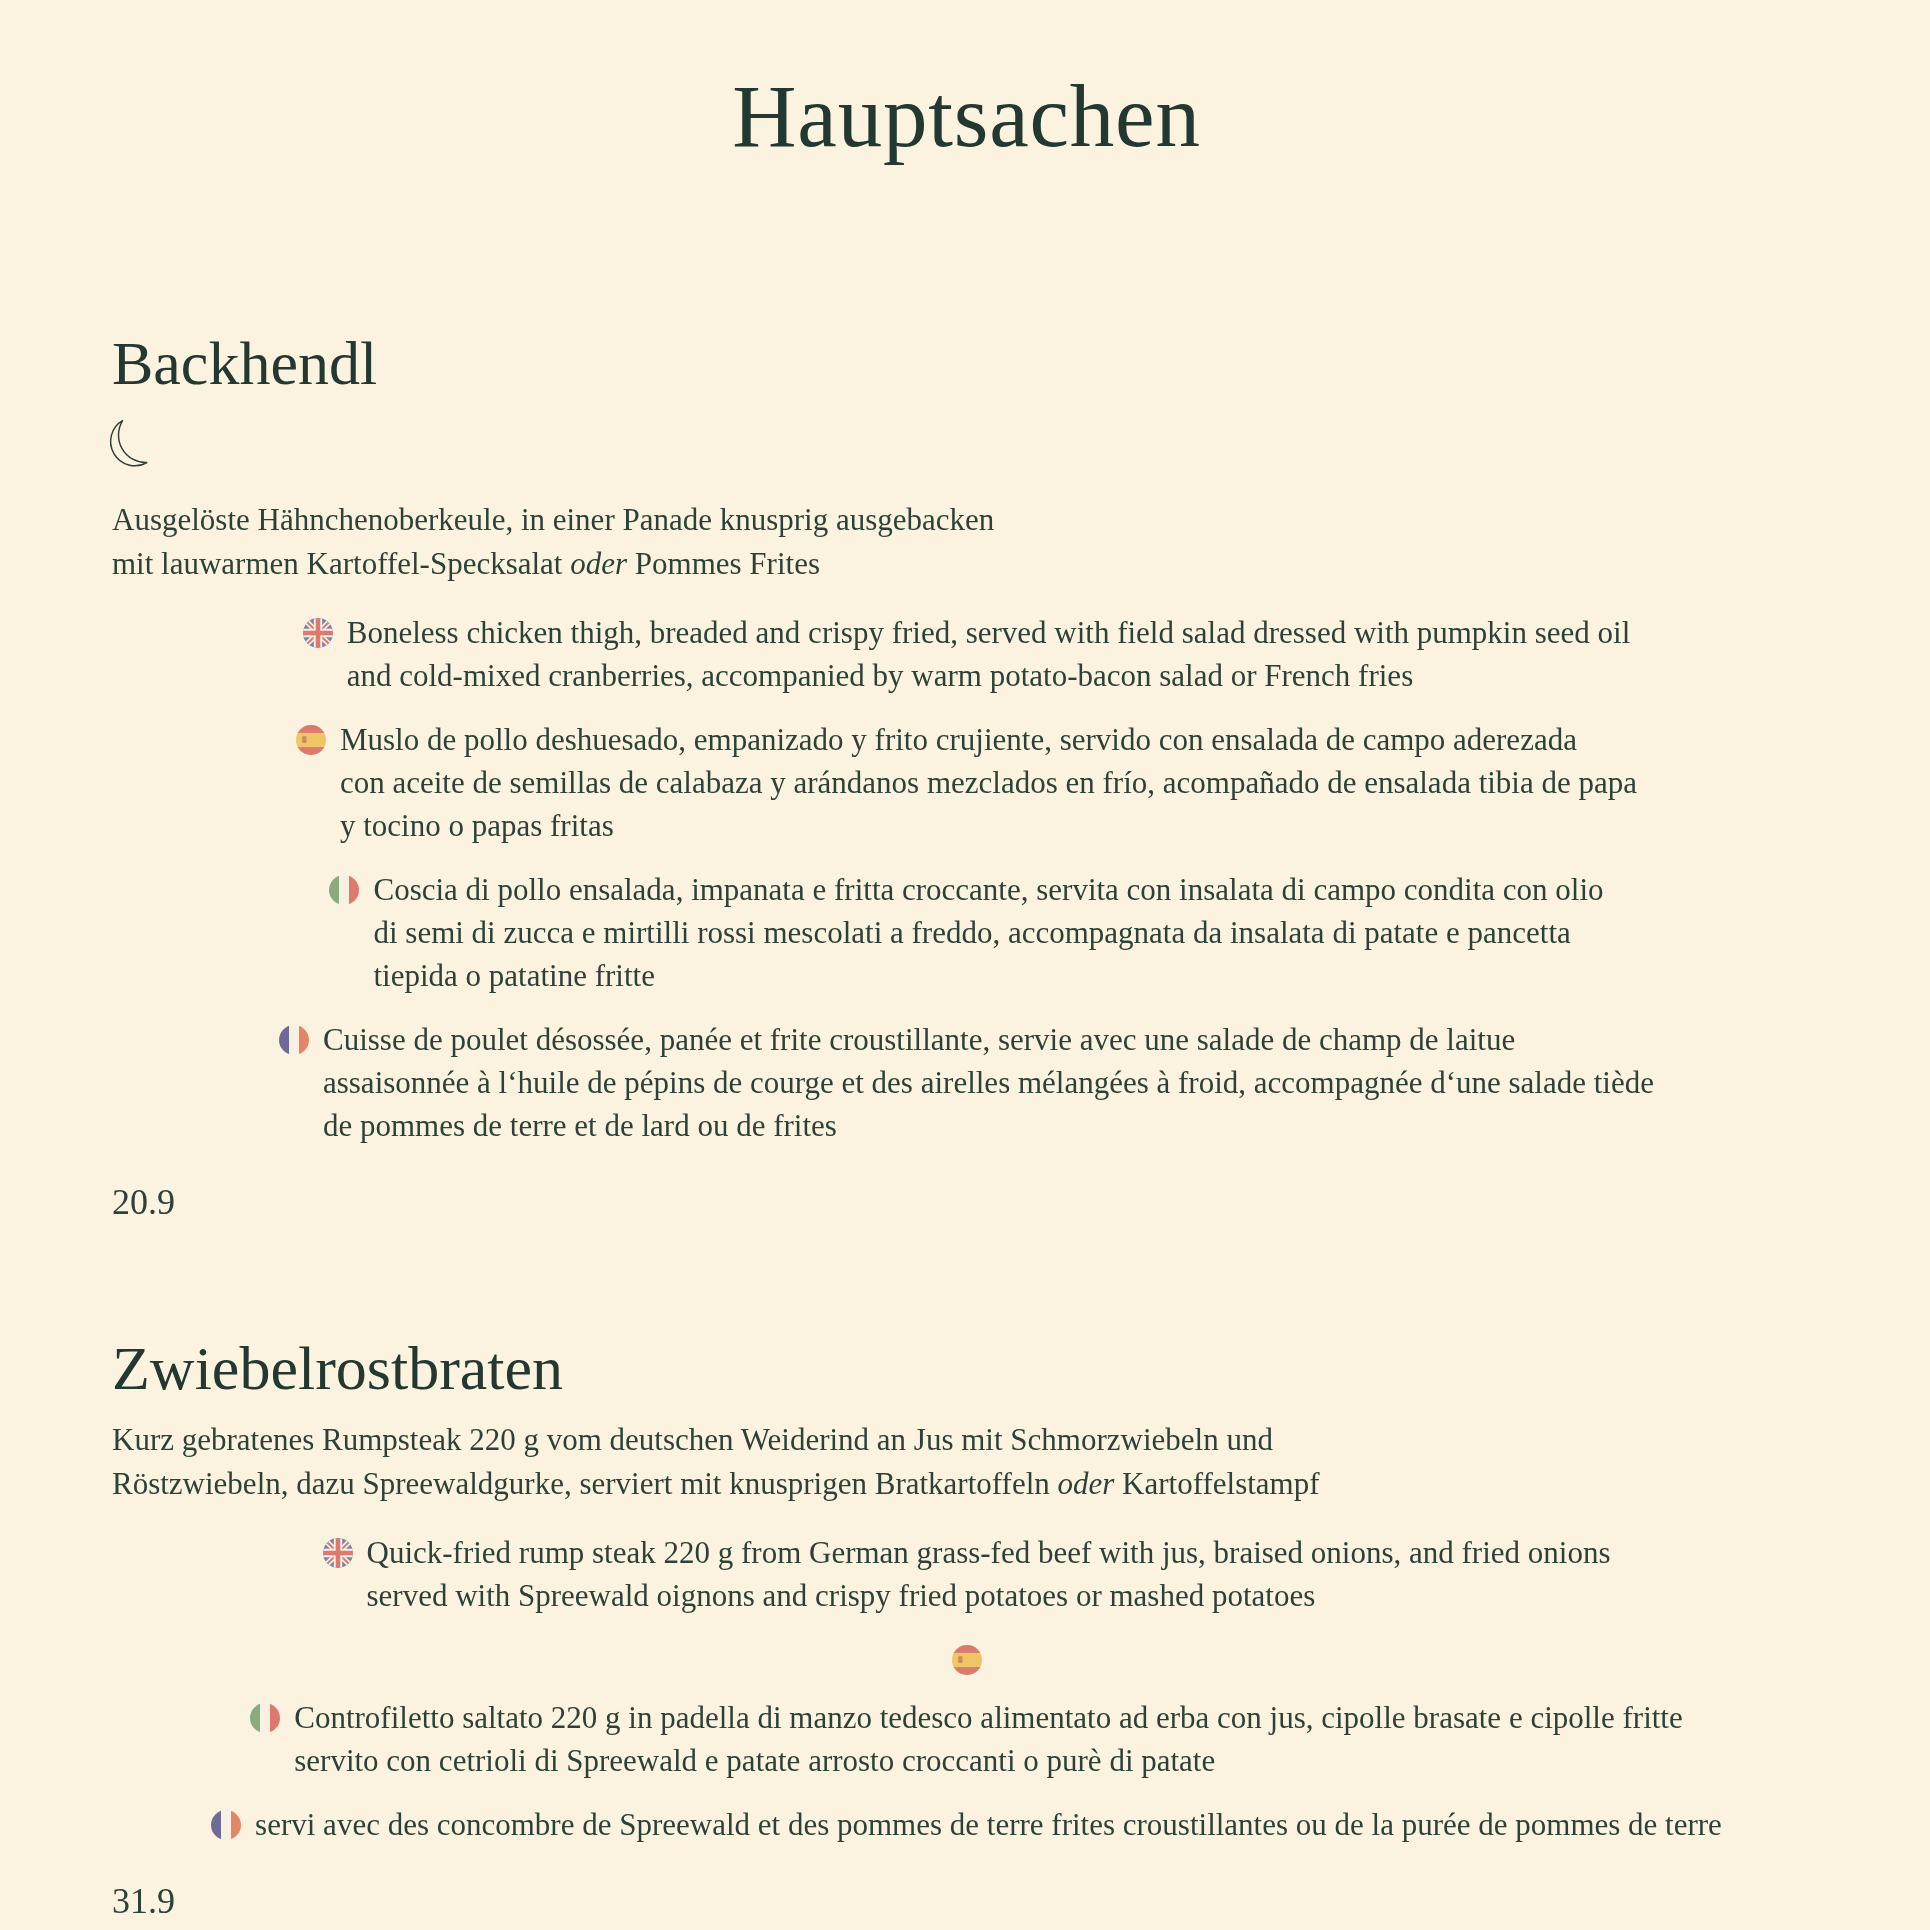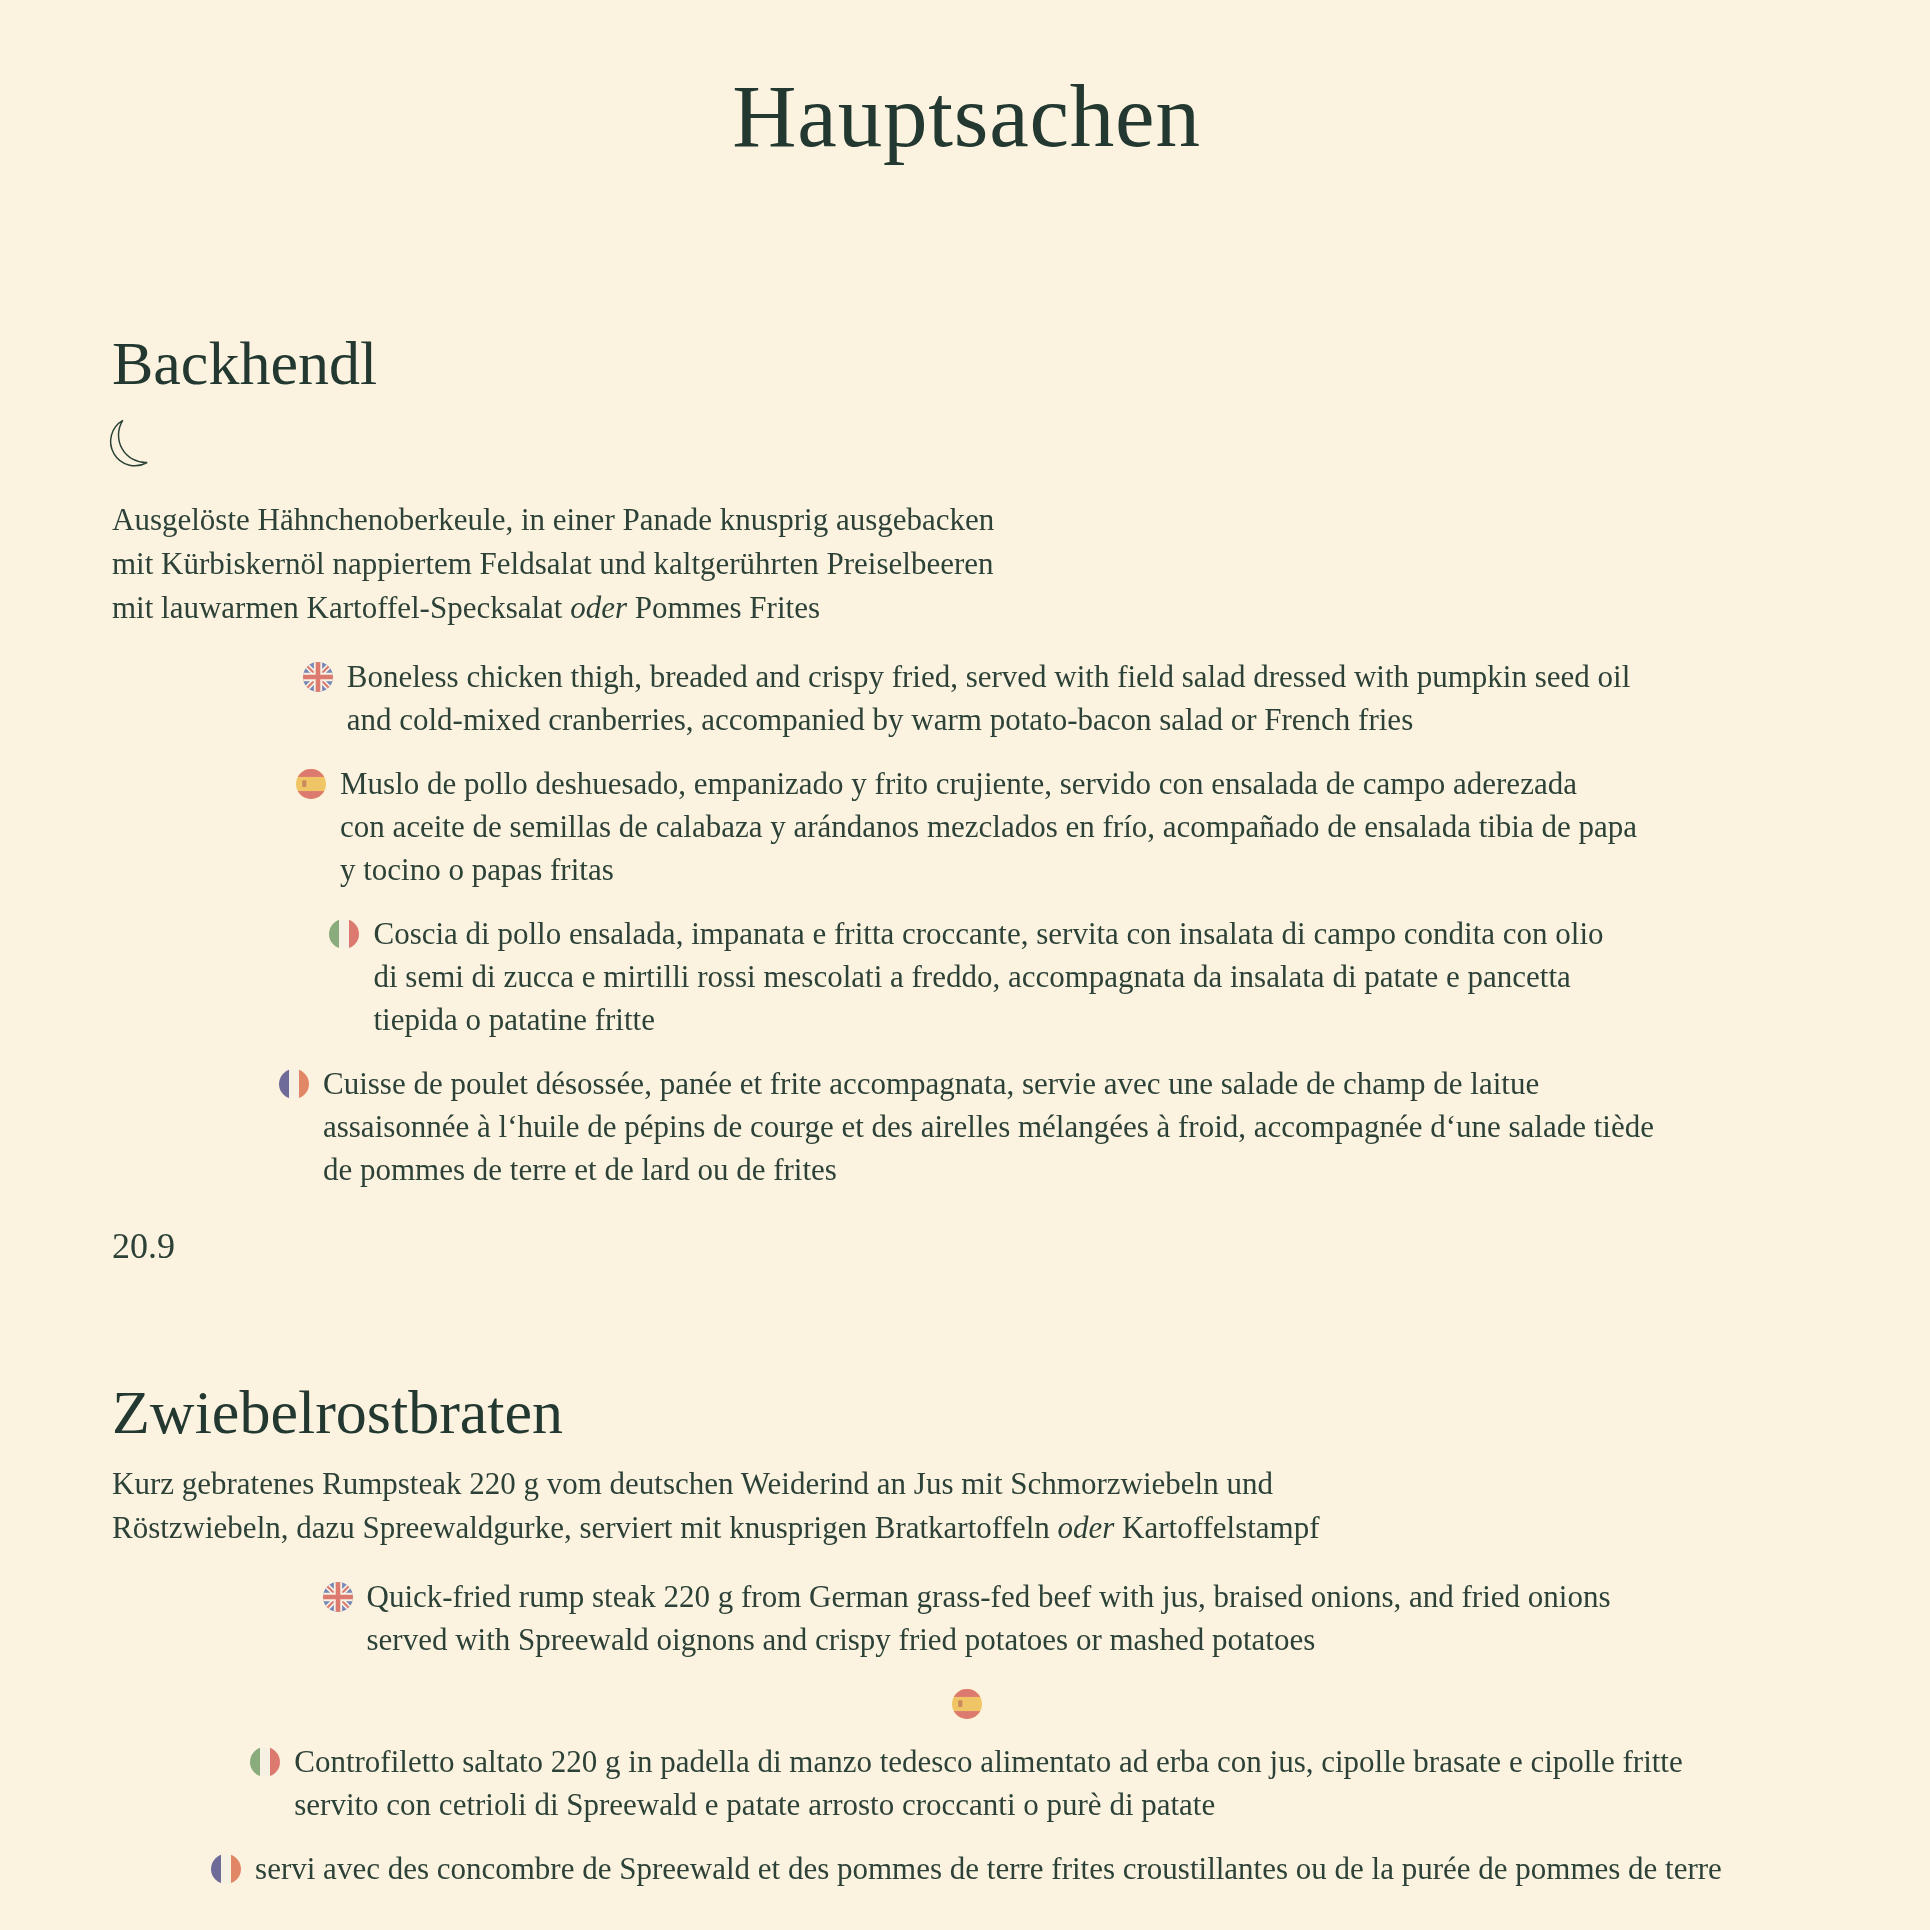--- a/index.html
+++ b/index.html
@@ -44,21 +44,20 @@
       <span class="dish-name">Backhendl</span>
       <span class="moon">
         <svg width="28" height="54" viewBox="-2 2 38 72" aria-hidden="true">
           <path d="M33 5 A33 33 0 1 0 33 71 A37.2 37.2 0 0 1 33 5 Z"></path>
         </svg>
       </span>
     </h2>
 
     <div class="de-desc">
       <div class="line">Ausgelöste Hähnchenoberkeule, in einer Panade knusprig ausgebacken</div>
-      <div class="line">mit Kürbiskernöl nappiertem Feldsalat und kaltgerührten Preiselbeeren</div>
       <div class="line"><span>mit lauwarmen Kartoffel-Specksalat </span><span class="italic">oder</span><span> Pommes Frites</span></div>
     </div>
 
     <div class="translations">
 
       <div class="trans">
         <span class="flag-circle">
           <svg width="30" height="30" viewBox="0 0 36 36" aria-hidden="true">
             <rect width="36" height="36" fill="#7585B5"></rect>
             <path d="M0 0L36 36M36 0L0 36" stroke="#F7F1E3" stroke-width="6.5"></path>
@@ -106,21 +105,21 @@
 
       <div class="trans">
         <span class="flag-circle">
           <svg width="30" height="30" viewBox="0 0 36 36" aria-hidden="true">
             <rect width="12" height="36" fill="#6F6B98"></rect>
             <rect x="12" width="12" height="36" fill="#F7F1E3"></rect>
             <rect x="24" width="12" height="36" fill="#E28766"></rect>
           </svg>
         </span>
         <div class="trans-text">
-          <div class="line">Cuisse de poulet désossée, panée et frite accompagnata, servie avec une salade de champ de laitue</div>
+          <div class="line">Cuisse de poulet désossée, panée et frite croustillante, servie avec une salade de champ de laitue</div>
           <div class="line">assaisonnée à l‘huile de pépins de courge et des airelles mélangées à froid, accompagnée d‘une salade tiède</div>
           <div class="line">de pommes de terre et de lard ou de frites</div>
         </div>
       </div>
 
     </div>
 
     <div class="price">20.9</div>
   </section>
 

